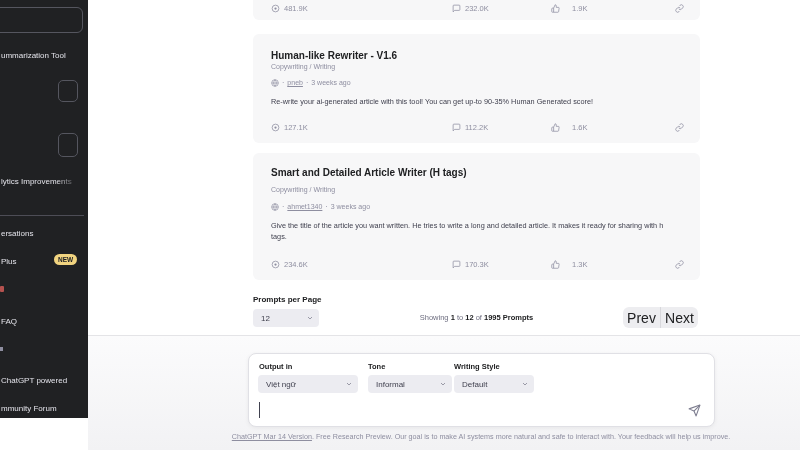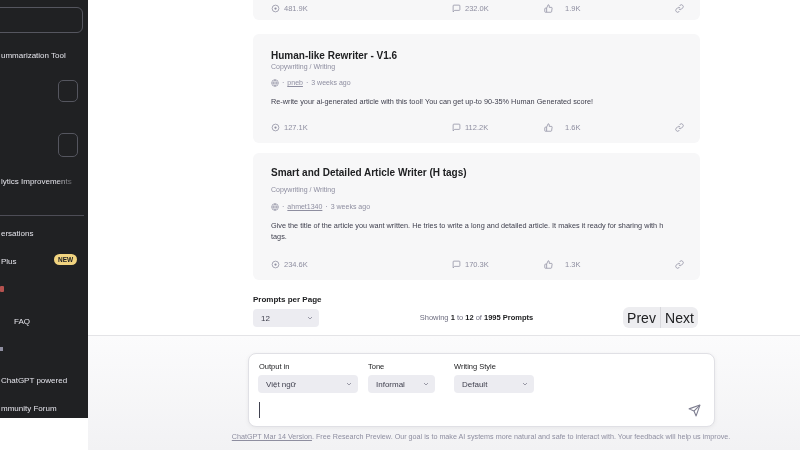--- a/index.html
+++ b/index.html
@@ -22,39 +22,39 @@
   .bottom-zone { position:absolute; left:0; top:335px; width:712px; height:115px; background:linear-gradient(#fbfbfc, #f2f2f4); border-top:1px solid #e4e4e7; }
 
   .pcard { position:absolute; left:165px; width:447px; background:#f7f7f8; border-radius:6px; cursor:pointer; }
   .pcard-title { position:absolute; left:18px; top:16px; font-size:10px; font-weight:bold; color:#202123; line-height:12px; white-space:nowrap; }
   .pcard-cat { position:absolute; left:18px; top:29px; font-size:7px; color:#8e8ea0; line-height:8px; }
   .pcard-meta { position:absolute; left:18px; top:44px; display:flex; align-items:center; gap:3px; font-size:7px; color:#8e8ea0; line-height:9px; }
   .pcard-meta .author { text-decoration:underline; cursor:pointer; }
   .pcard-desc { position:absolute; left:18px; top:62px; width:402px; font-size:7.3px; color:#40414f; line-height:11px; }
   .stats { position:absolute; left:18px; right:16px; bottom:9px; height:11px; color:#8e8ea0; }
   .stat { position:absolute; top:0; display:flex; align-items:center; gap:4px; font-size:7.5px; line-height:9px; }
-  .stat.s-views { left:0; } .stat.s-comments { left:137px;padding-left:44px; } .stat.s-likes { left:273px;gap:12px; }
+  .stat.s-views { left:0; } .stat.s-comments { left:137px;padding-left:44px; } .stat.s-likes { left:280px;gap:12px; }
   .stat-link { position:absolute; right:0; top:0; cursor:pointer; }
   .svgi { display:block; }
 
   
   .pp-label { position:absolute; left:165px; top:295px; font-size:8px; font-weight:bold; color:#202123; line-height:9px; }
   .dd { position:absolute; background:#ececf1; border-radius:4px; cursor:pointer; }
   .dd-val { position:absolute; left:8px; top:50%; transform:translateY(-50%); font-size:8px; color:#40414f; line-height:9px; white-space:nowrap; }
   .dd-chev { position:absolute; right:5px; top:50%; transform:translateY(-50%); color:#6e6e80; }
   .pp-dd { left:165px; top:309px; width:66px; height:18px; }
   .showing { position:absolute; left:165px; top:313px; width:447px; text-align:center; font-size:7.5px; color:#6e6e80; line-height:9px; }
   .showing .b { font-weight:bold; color:#202123; }
   .pager { position:absolute; left:535px; top:307px; height:21px; display:flex; border-radius:6px; overflow:hidden; }
   .pager button { width:37px; height:21px; border:none; background:#ededf0; color:#202123; font-size:14px; font-family:inherit; cursor:pointer; }
   .pager .sep { width:1px; background:#d8d8dc; }
 
   
   .chat-card { position:absolute; left:160px; top:353px; width:467px; height:74px; background:#fff; border:1px solid #e0e0e5; border-radius:8px; box-shadow:0 1px 4px rgba(0,0,0,0.06); }
-  .cc-label { position:absolute; top:8px; font-size:7.5px; font-weight:normal; color:#202123; line-height:9px; white-space:nowrap; }
+  .cc-label { position:absolute; top:8px; font-size:7.5px; font-weight:bold; color:#202123; line-height:9px; white-space:nowrap; }
   .cc-dd { top:21px; height:18px; }
   .caret { position:absolute; left:10px; top:48px; width:1px; height:16px; background:#40414f; }
   .send-btn { position:absolute; right:13px; top:50px; width:13px; height:13px; color:#7d7d8f; cursor:pointer; background:none; border:none; padding:0; }
 
   .chat-input { position:absolute; left:2px; top:44px; width:440px; height:26px; cursor:text; }
 
   .footer { position:absolute; left:140px; top:432px; width:506px; text-align:center; font-size:7.2px; color:#8e8ea0; line-height:9px; white-space:nowrap; }
   .footer a { color:#8e8ea0; text-decoration:underline; cursor:pointer; }
 </style>
 </head>
@@ -67,21 +67,21 @@
     <div class="sb-text" style="top:51px;">ummarization Tool</div>
     <div class="sb-frag-box" style="top:80px; height:22px;"></div>
     <div class="sb-frag-box" style="top:133px; height:24px;"></div>
     <div class="sb-text" style="top:177px;">lytics Improvements</div>
     <div class="sb-fade" style="top:175px;"></div>
     <div class="sb-divider"></div>
     <div class="sb-text" style="top:229px;">ersations</div>
     <div class="sb-text" style="top:257px;">Plus</div>
     <div class="sb-badge">NEW</div>
     <div class="sb-frag-red"></div>
-    <div class="sb-text" style="top:317px;padding-left:13px;">FAQ</div>
+    <div class="sb-text" style="top:317px;">FAQ</div>
     <div class="sb-frag-gray"></div>
     <div class="sb-text" style="top:376px;">ChatGPT powered</div>
     <div class="sb-text" style="top:404px;text-align:center;">mmunity Forum</div>
   </div>
 
   <div id="main">
 
     <div class="bottom-zone"></div>
 
     <div class="pcard" style="top:0; height:20px; border-radius:0 0 6px 6px;">
@@ -220,21 +220,21 @@
       <div class="cc-label" style="left:10px;">Output in</div>
       <div class="cc-label" style="left:119px;">Tone</div>
       <div class="cc-label" style="left:205px;">Writing Style</div>
 
       <div class="dd cc-dd" style="left:9px; width:100px;">
         <span class="dd-val">Việt ngữ</span>
         <svg class="svgi dd-chev" width="8" height="8" viewBox="0 0 24 24" fill="none" stroke="currentColor" stroke-width="2">
             <polyline points="6 9 12 15 18 9"></polyline>
           </svg>
       </div>
-      <div class="dd cc-dd" style="left:119px; width:67px;padding-left:44px;">
+      <div class="dd cc-dd" style="left:119px; width:84px;padding-left:44px;">
         <span class="dd-val">Informal</span>
         <svg class="svgi dd-chev" width="8" height="8" viewBox="0 0 24 24" fill="none" stroke="currentColor" stroke-width="2">
             <polyline points="6 9 12 15 18 9"></polyline>
           </svg>
       </div>
       <div class="dd cc-dd" style="left:205px; width:80px;padding-left:18px;">
         <span class="dd-val">Default</span>
         <svg class="svgi dd-chev" width="8" height="8" viewBox="0 0 24 24" fill="none" stroke="currentColor" stroke-width="2">
             <polyline points="6 9 12 15 18 9"></polyline>
           </svg>

